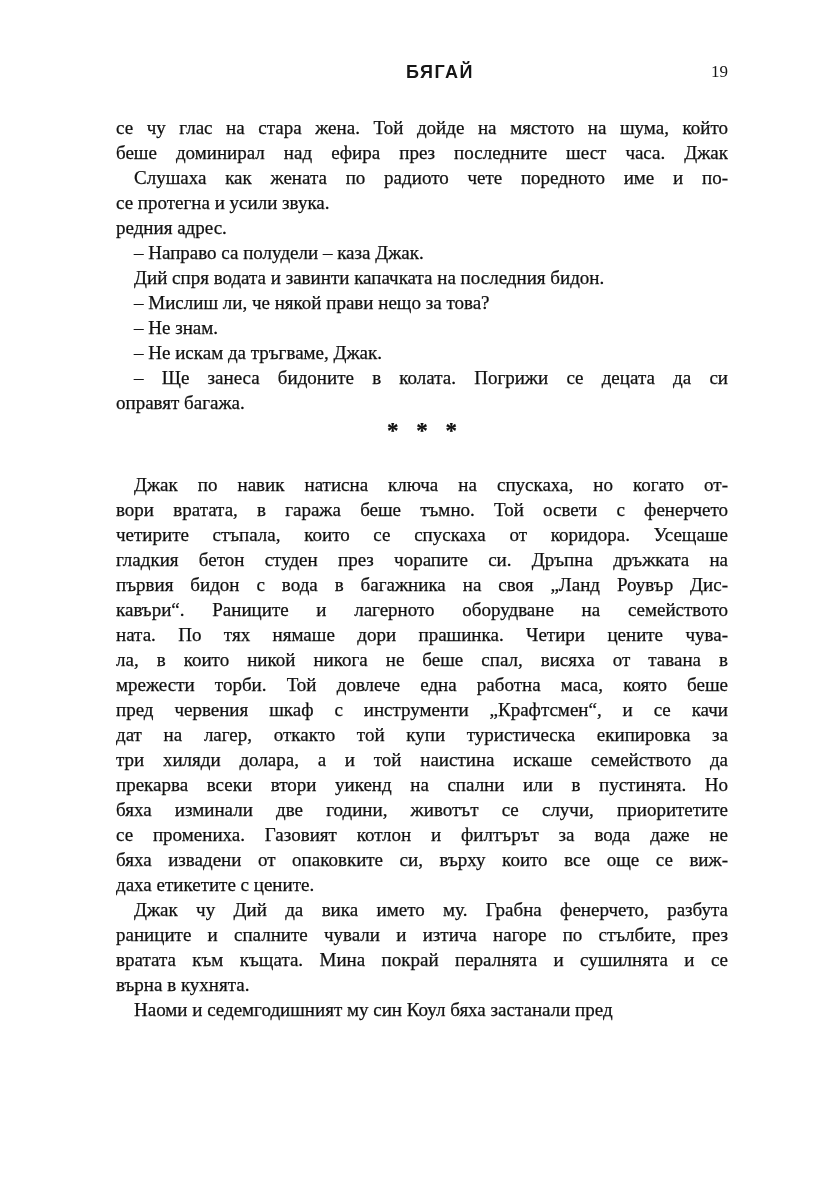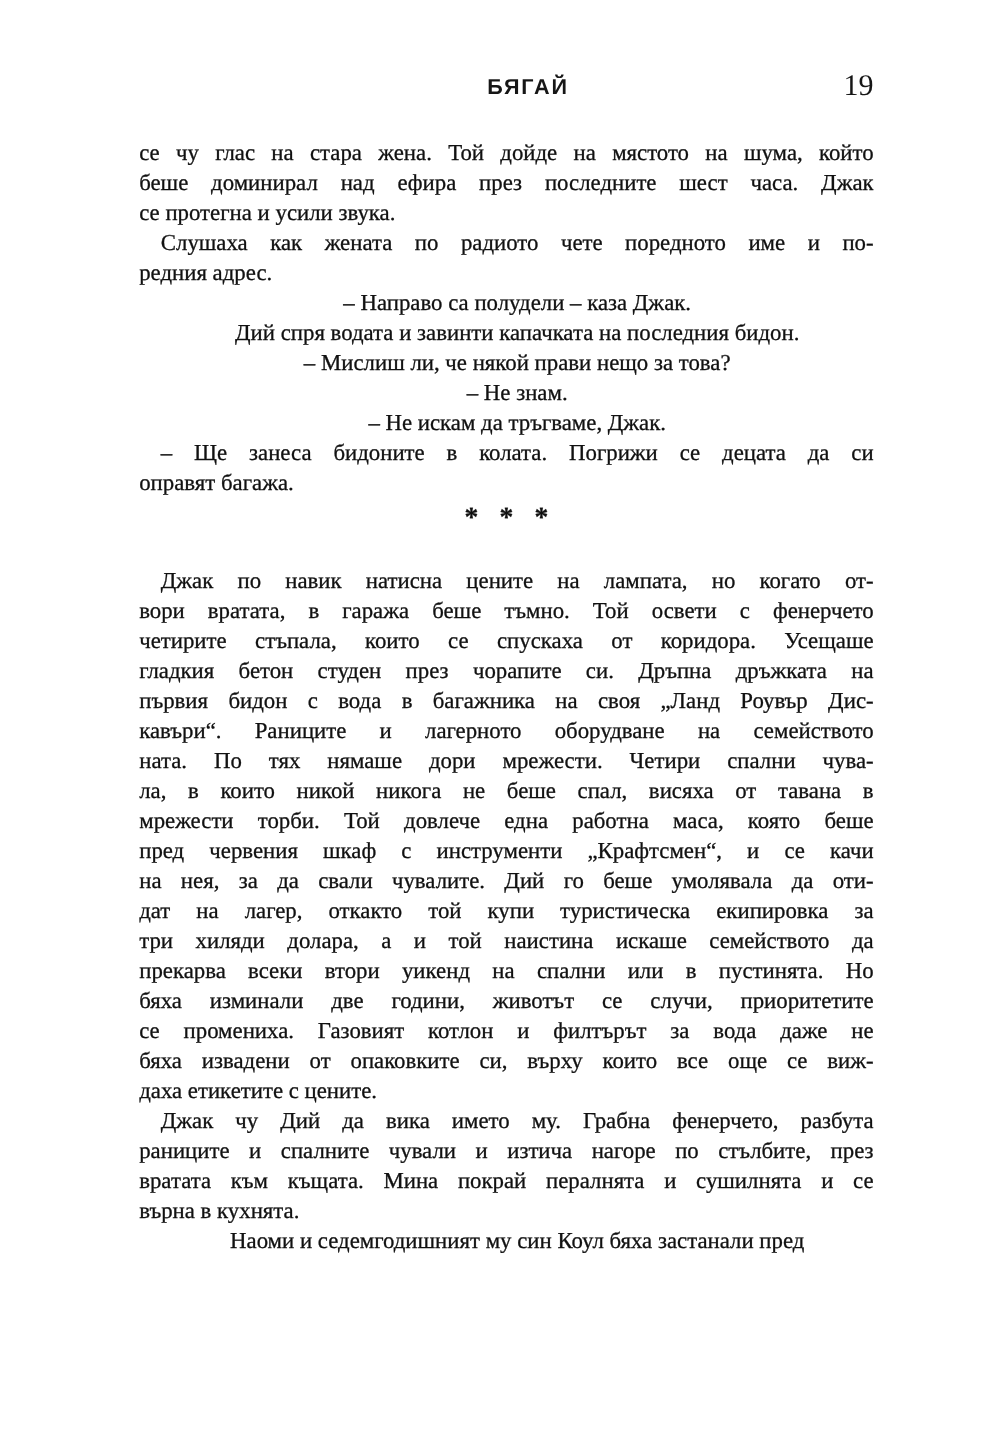--- a/index.html
+++ b/index.html
@@ -30,21 +30,21 @@
     font-size: 18px;
     letter-spacing: 1.5px;
     color: #161616;
     line-height: 24px;
   }
   .page-number {
     position: absolute;
     right: 0;
     top: 0;
     font-family: "Liberation Serif", serif;
-    font-size: 25px;
+    font-size: 17px;
     line-height: 24px;
     color: #161616;
   }
   .text-column {
     position: absolute;
     left: 116px;
     top: 115px;
     width: 612px;
     font-family: "Liberation Serif", serif;
     font-size: 19px;
@@ -56,21 +56,20 @@
     height: 25px;
     overflow: hidden;
     text-align: left;
   }
   .line.fill {
     text-align: justify;
     text-align-last: justify;
   }
   .line.ind {
     text-indent: 18px;
-    text-align: center;
   }
   .separator {
     height: 24px;
     margin: 4px 0 29px 0;
     text-align: center;
     font-weight: bold;
     font-size: 23px;
     line-height: 24px;
     word-spacing: 12px;
     color: #111111;
@@ -80,42 +79,41 @@
 <body>
 
 <div class="page">
   <div class="running-header">
     <span class="running-title">БЯГАЙ</span>
     <span class="page-number">19</span>
   </div>
   <div class="text-column">
       <div class="line fill">се чу глас на стара жена. Той дойде на мястото на шума, който</div>
       <div class="line fill">беше доминирал над ефира през последните шест часа. Джак</div>
+      <div class="line fill ind">Слушаха как жената по радиото чете поредното име и по-</div>
       <div class="line">се протегна и усили звука.</div>
-      <div class="line fill ind">Слушаха как жената по радиото чете поредното име и по-</div>
       <div class="line">редния адрес.</div>
       <div class="line ind">– Направо са полудели – каза Джак.</div>
       <div class="line ind">Дий спря водата и завинти капачката на последния бидон.</div>
       <div class="line ind">– Мислиш ли, че някой прави нещо за това?</div>
       <div class="line ind">– Не знам.</div>
       <div class="line ind">– Не искам да тръгваме, Джак.</div>
       <div class="line fill ind">– Ще занеса бидоните в колата. Погрижи се децата да си</div>
       <div class="line">оправят багажа.</div>
       <div class="separator">* * *</div>
-      <div class="line fill ind">Джак по навик натисна цените на лампата, но когато от-</div>
+      <div class="line fill ind">Джак по навик натисна ключа на спускаха, но когато от-</div>
       <div class="line fill">вори вратата, в гаража беше тъмно. Той освети с фенерчето</div>
       <div class="line fill">четирите стъпала, които се спускаха от коридора. Усещаше</div>
       <div class="line fill">гладкия бетон студен през чорапите си. Дръпна дръжката на</div>
       <div class="line fill">първия бидон с вода в багажника на своя „Ланд Роувър Дис-</div>
       <div class="line fill">кавъри“. Раниците и лагерното оборудване на семейството</div>
-      <div class="line fill">ната. По тях нямаше дори мрежести. Четири спални чува-</div>
+      <div class="line fill">ната. По тях нямаше дори прашинка. Четири цените чува-</div>
       <div class="line fill">ла, в които никой никога не беше спал, висяха от тавана в</div>
       <div class="line fill">мрежести торби. Той довлече една работна маса, която беше</div>
       <div class="line fill">пред червения шкаф с инструменти „Крафтсмен“, и се качи</div>
-      <div class="line fill">на нея, за да свали чувалите. Дий го беше умолявала да оти-</div>
       <div class="line fill">дат на лагер, откакто той купи туристическа екипировка за</div>
       <div class="line fill">три хиляди долара, а и той наистина искаше семейството да</div>
       <div class="line fill">прекарва всеки втори уикенд на спални или в пустинята. Но</div>
       <div class="line fill">бяха изминали две години, животът се случи, приоритетите</div>
       <div class="line fill">се промениха. Газовият котлон и филтърът за вода даже не</div>
       <div class="line fill">бяха извадени от опаковките си, върху които все още се виж-</div>
       <div class="line">даха етикетите с цените.</div>
       <div class="line fill ind">Джак чу Дий да вика името му. Грабна фенерчето, разбута</div>
       <div class="line fill">раниците и спалните чували и изтича нагоре по стълбите, през</div>
       <div class="line fill">вратата към къщата. Мина покрай пералнята и сушилнята и се</div>

